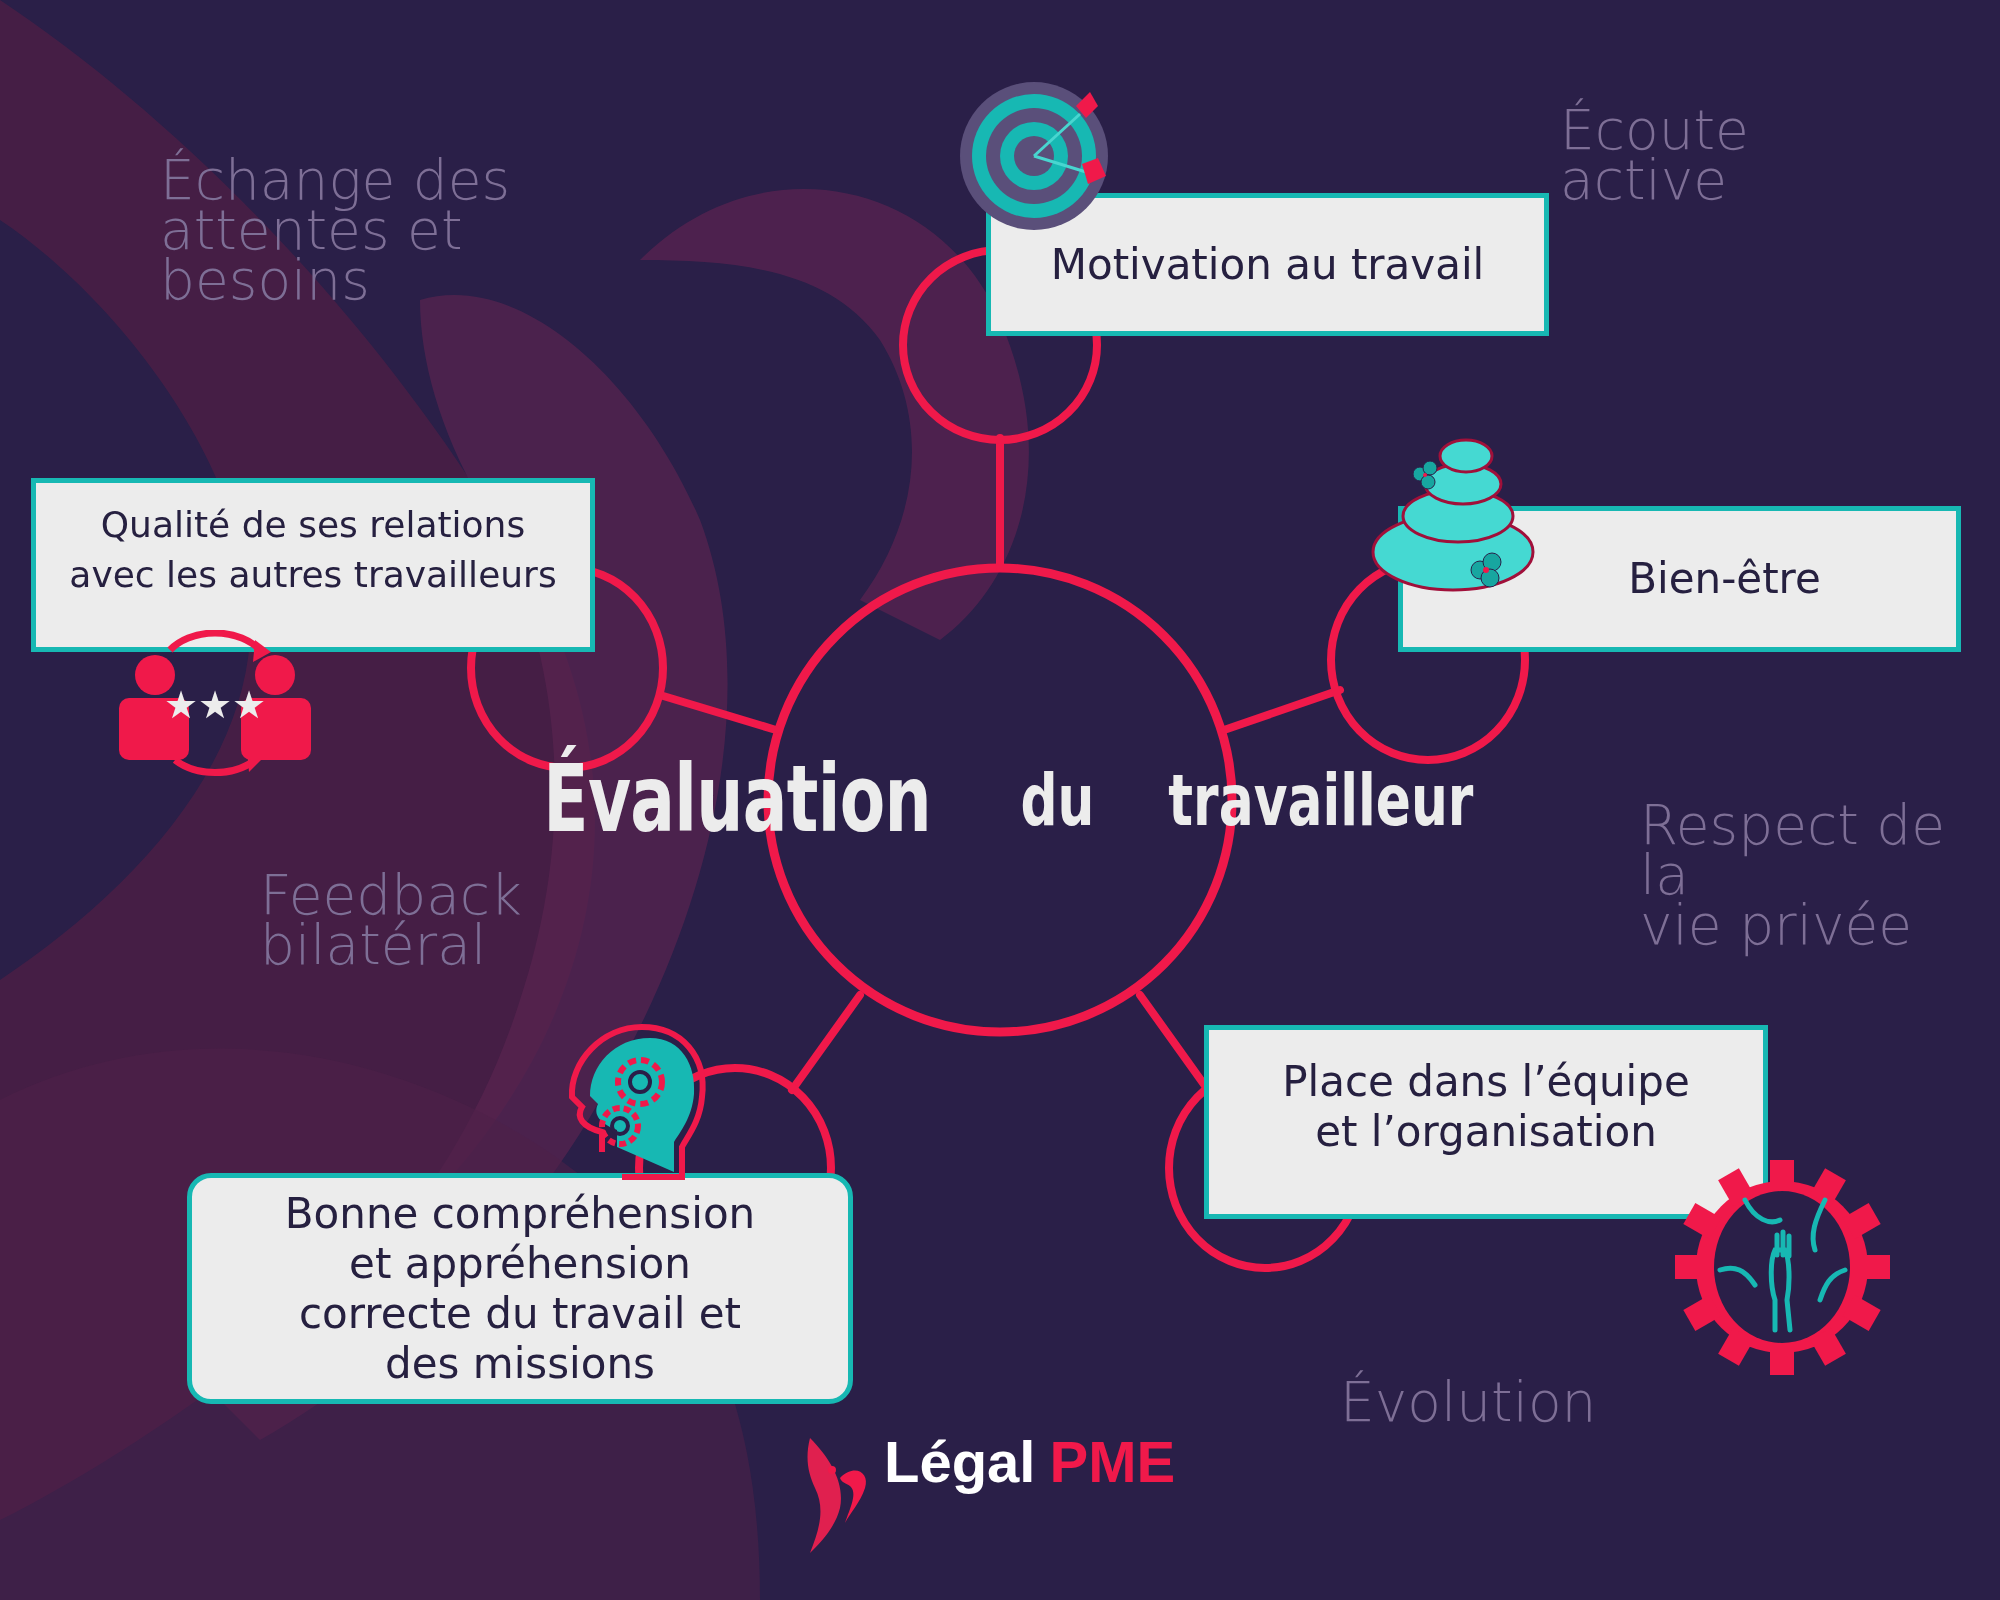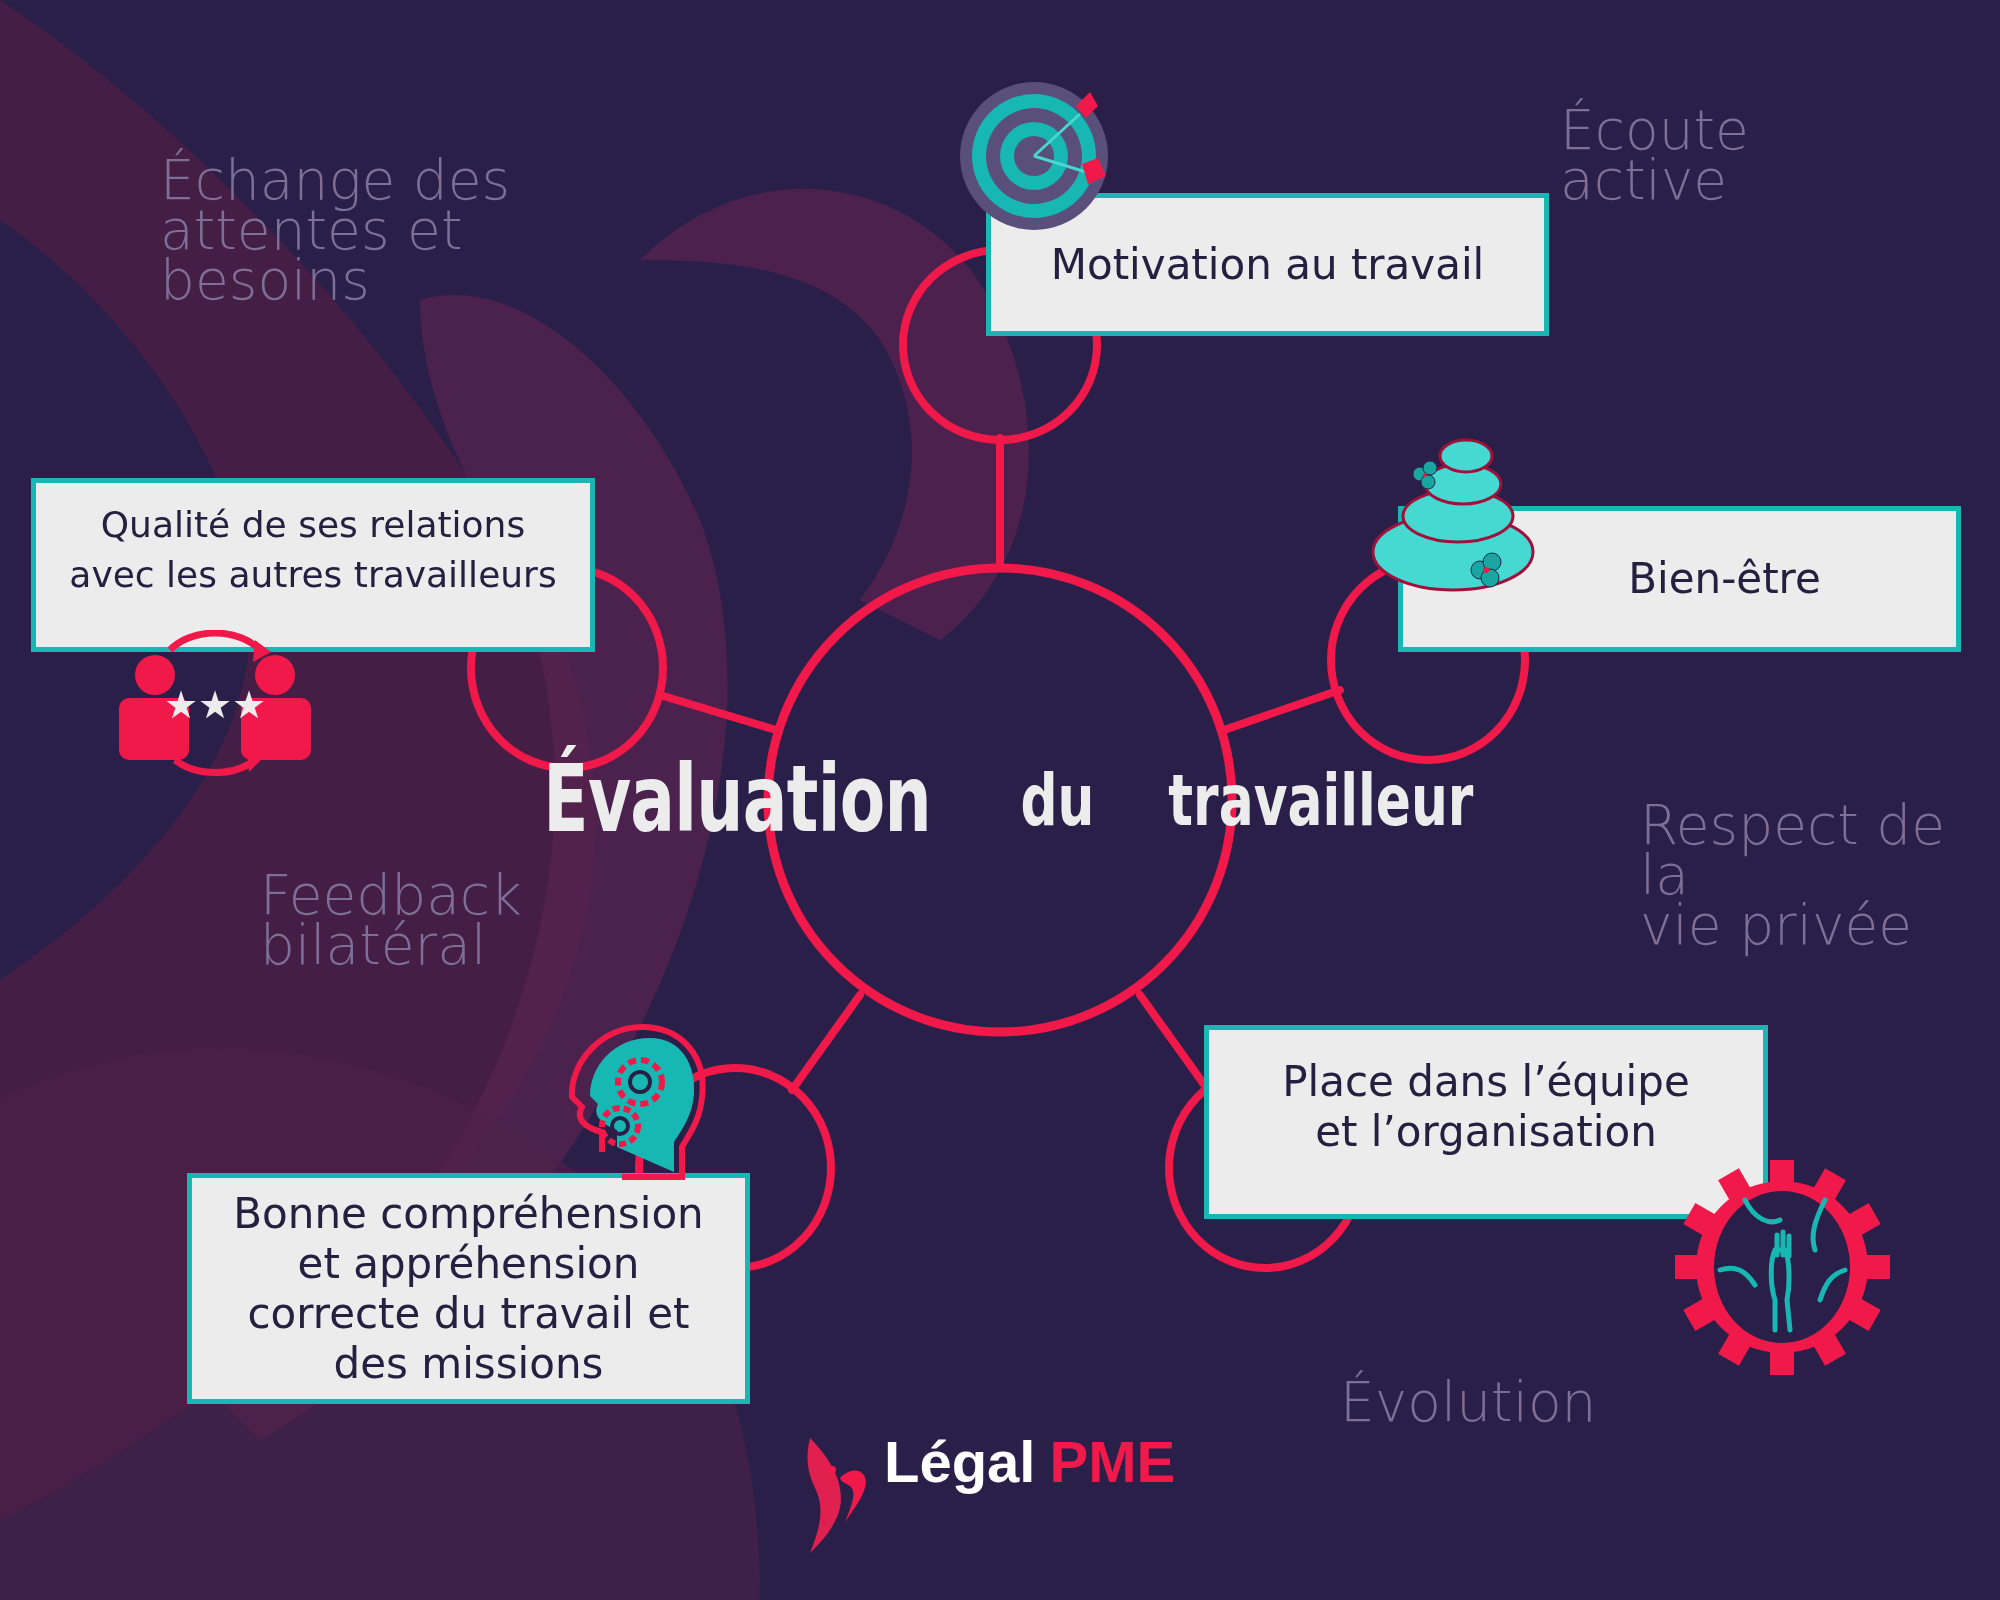--- a/index.html
+++ b/index.html
@@ -72,21 +72,21 @@
 <div class="box" style="left:986px; top:193px; width:563px; height:143px;align-items:center;">
   <span style="white-space:pre-line;">Motivation au travail</span>
 </div>
 <div class="box" style="left:1398px; top:506px; width:563px; height:146px; padding-left:90px;">
   <span style="white-space:pre-line;">Bien-être</span>
 </div>
 <div class="box" style="left:31px; top:478px; width:564px; height:174px; font-size:36px;">
   <span style="white-space:pre-line; margin-top:-30px;">Qualité de ses relations
 avec les autres travailleurs</span>
 </div>
-<div class="box" style="left:187px; top:1173px; width:563px; height:231px;">
+<div class="box" style="left:187px; top:1173px; width:666px; height:231px;border-radius:24px;">
   <span style="white-space:pre-line;">Bonne compréhension
 et appréhension
 correcte du travail et
 des missions</span>
 </div>
 <div class="box" style="left:1204px; top:1025px; width:564px; height:194px;">
   <span style="white-space:pre-line; margin-top:-30px;">Place dans l’équipe
 et l’organisation</span>
 </div>
 

